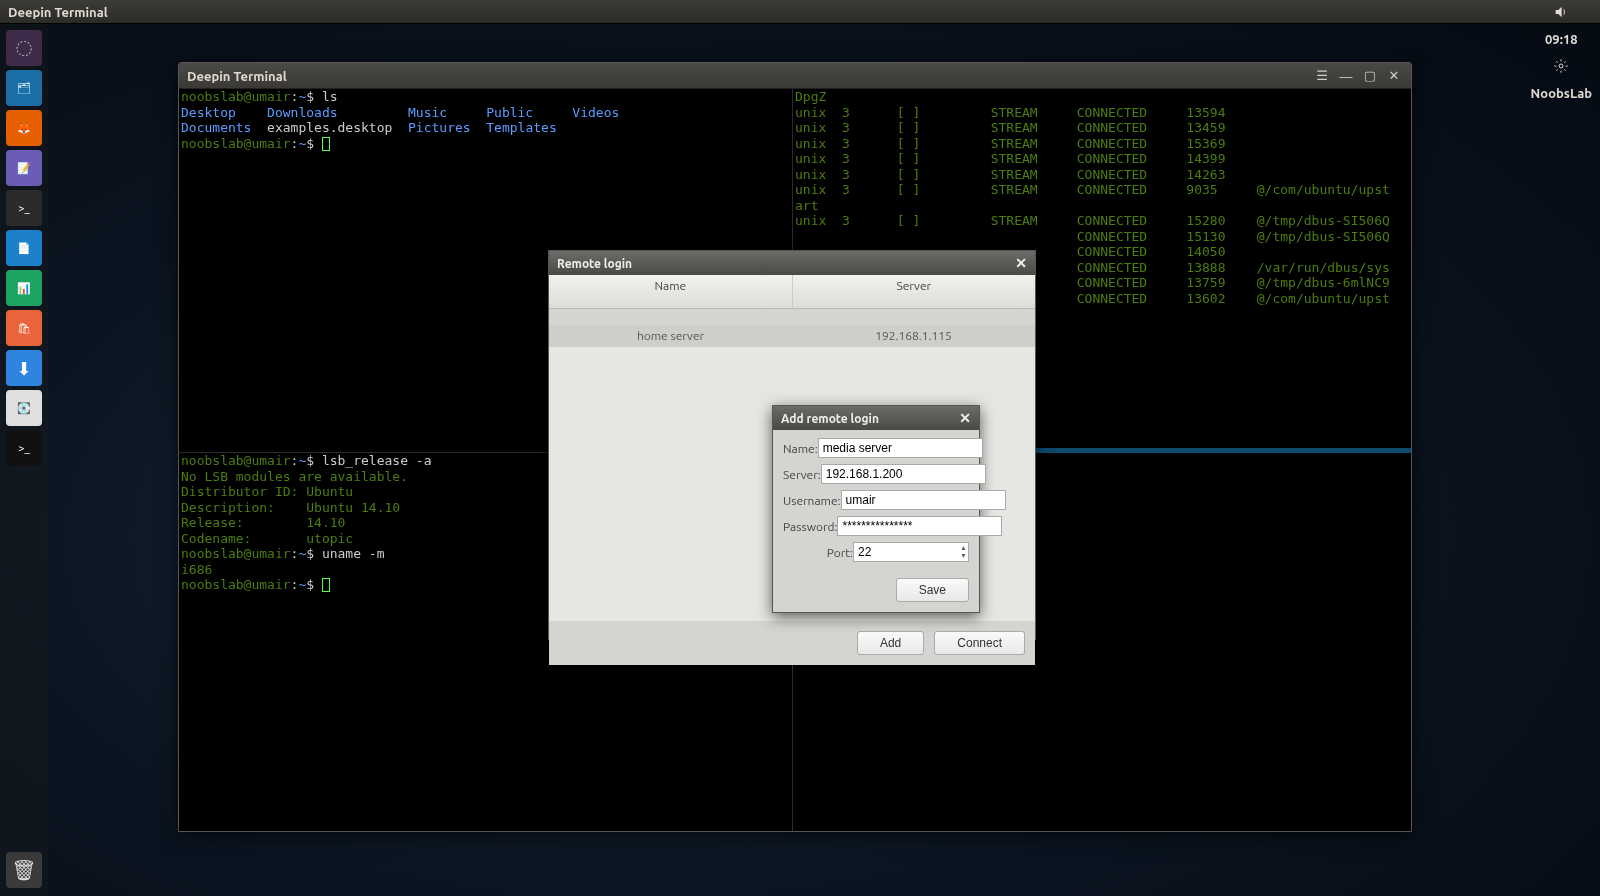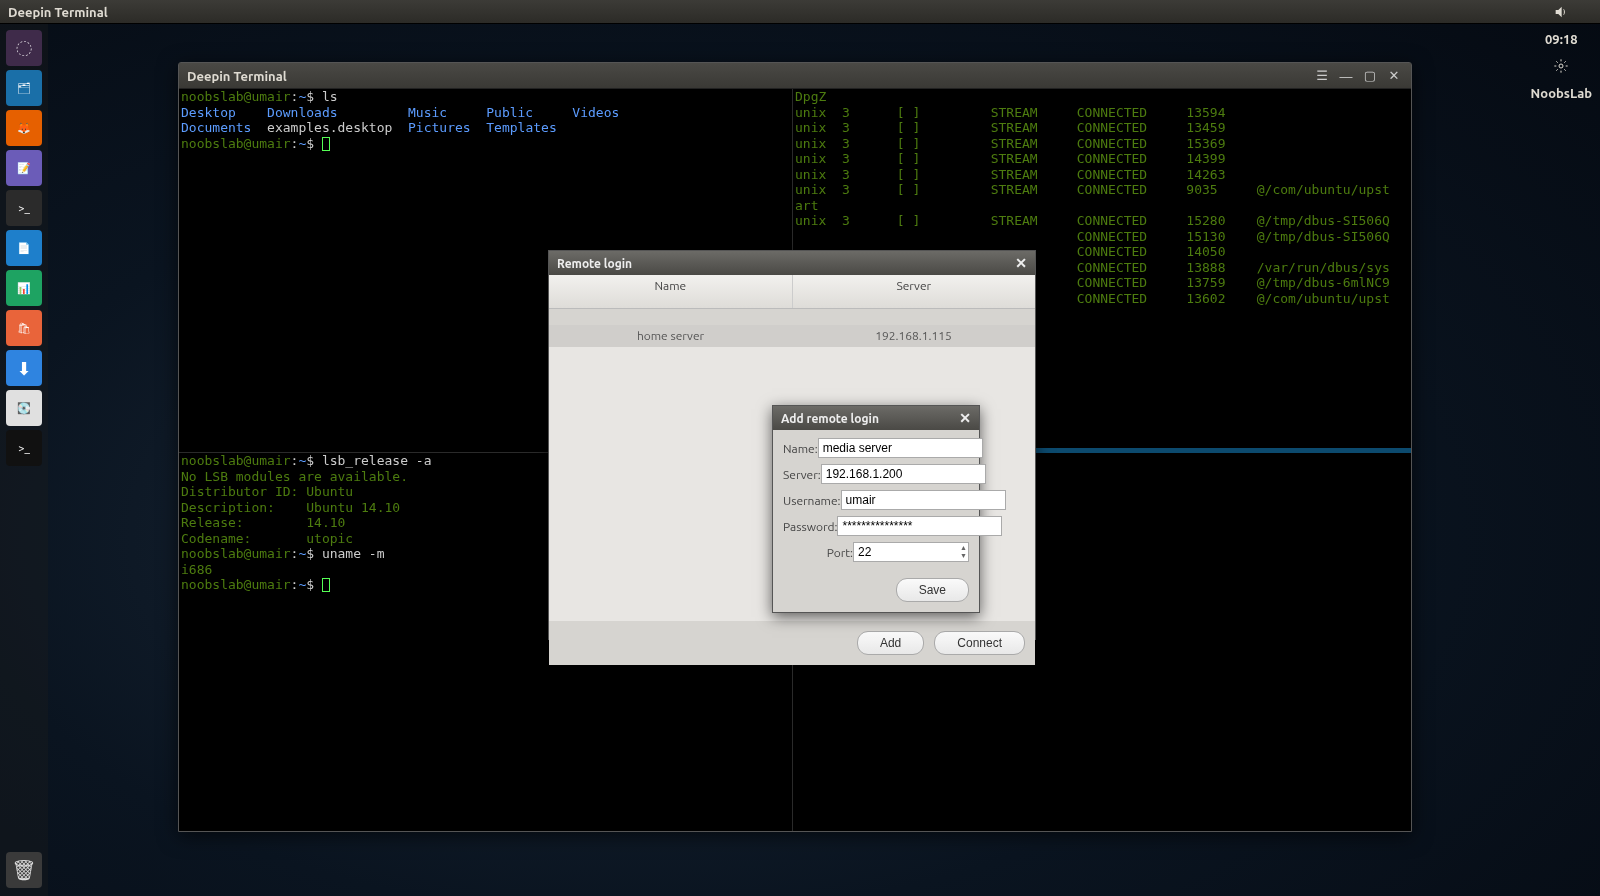--- a/index.html
+++ b/index.html
@@ -97,21 +97,21 @@
 .rl-head { display: flex; height: 34px; background: linear-gradient(#f2f1ee,#dedcd8); border-bottom: 1px solid #bbb; }
 .rl-head div { flex: 1; text-align: center; line-height: 22px; border-right: 1px solid #ccc; color: #444; }
 .rl-head div:last-child { border-right: none; }
 .rl-row { display: flex; height: 22px; margin-top: 16px; }
 .rl-row div { flex: 1; text-align: center; line-height: 22px; color: #555; }
 .rl-row.sel { background: #d0cecb; }
 .rl-list { height: 296px; background: #e8e6e3; }
 .rl-btns { display: flex; justify-content: flex-end; gap: 10px; padding: 10px; background: #d6d4d0; }
 button.btn {
   background: linear-gradient(#fafafa,#e8e8e8);
-  border: 1px solid #aaa; border-radius: 11px;
+  border: 1px solid #aaa; border-radius: 3px;
   padding: 4px 22px; font-size: 12px; cursor: pointer; color: #333;
 }
 .add-remote { left: 772px; top: 405px; width: 208px; }
 .ar-body { padding: 8px 10px 4px; }
 .ar-row { display: flex; align-items: center; margin-bottom: 6px; }
 .ar-row label { width: 70px; color: #444; text-align: right; }
 .ar-row input { flex: 1; height: 20px; border: 1px solid #aaa; padding: 0 4px; font-size: 12px; background: #fff; }
 .ar-row .spin { position: relative; flex: 1; }
 .ar-row .spin input { width: 100%; }
 .ar-row .spin .arrows { position: absolute; right: 2px; top: 1px; display: flex; flex-direction: column; font-size: 7px; line-height: 8px; color: #666; }

